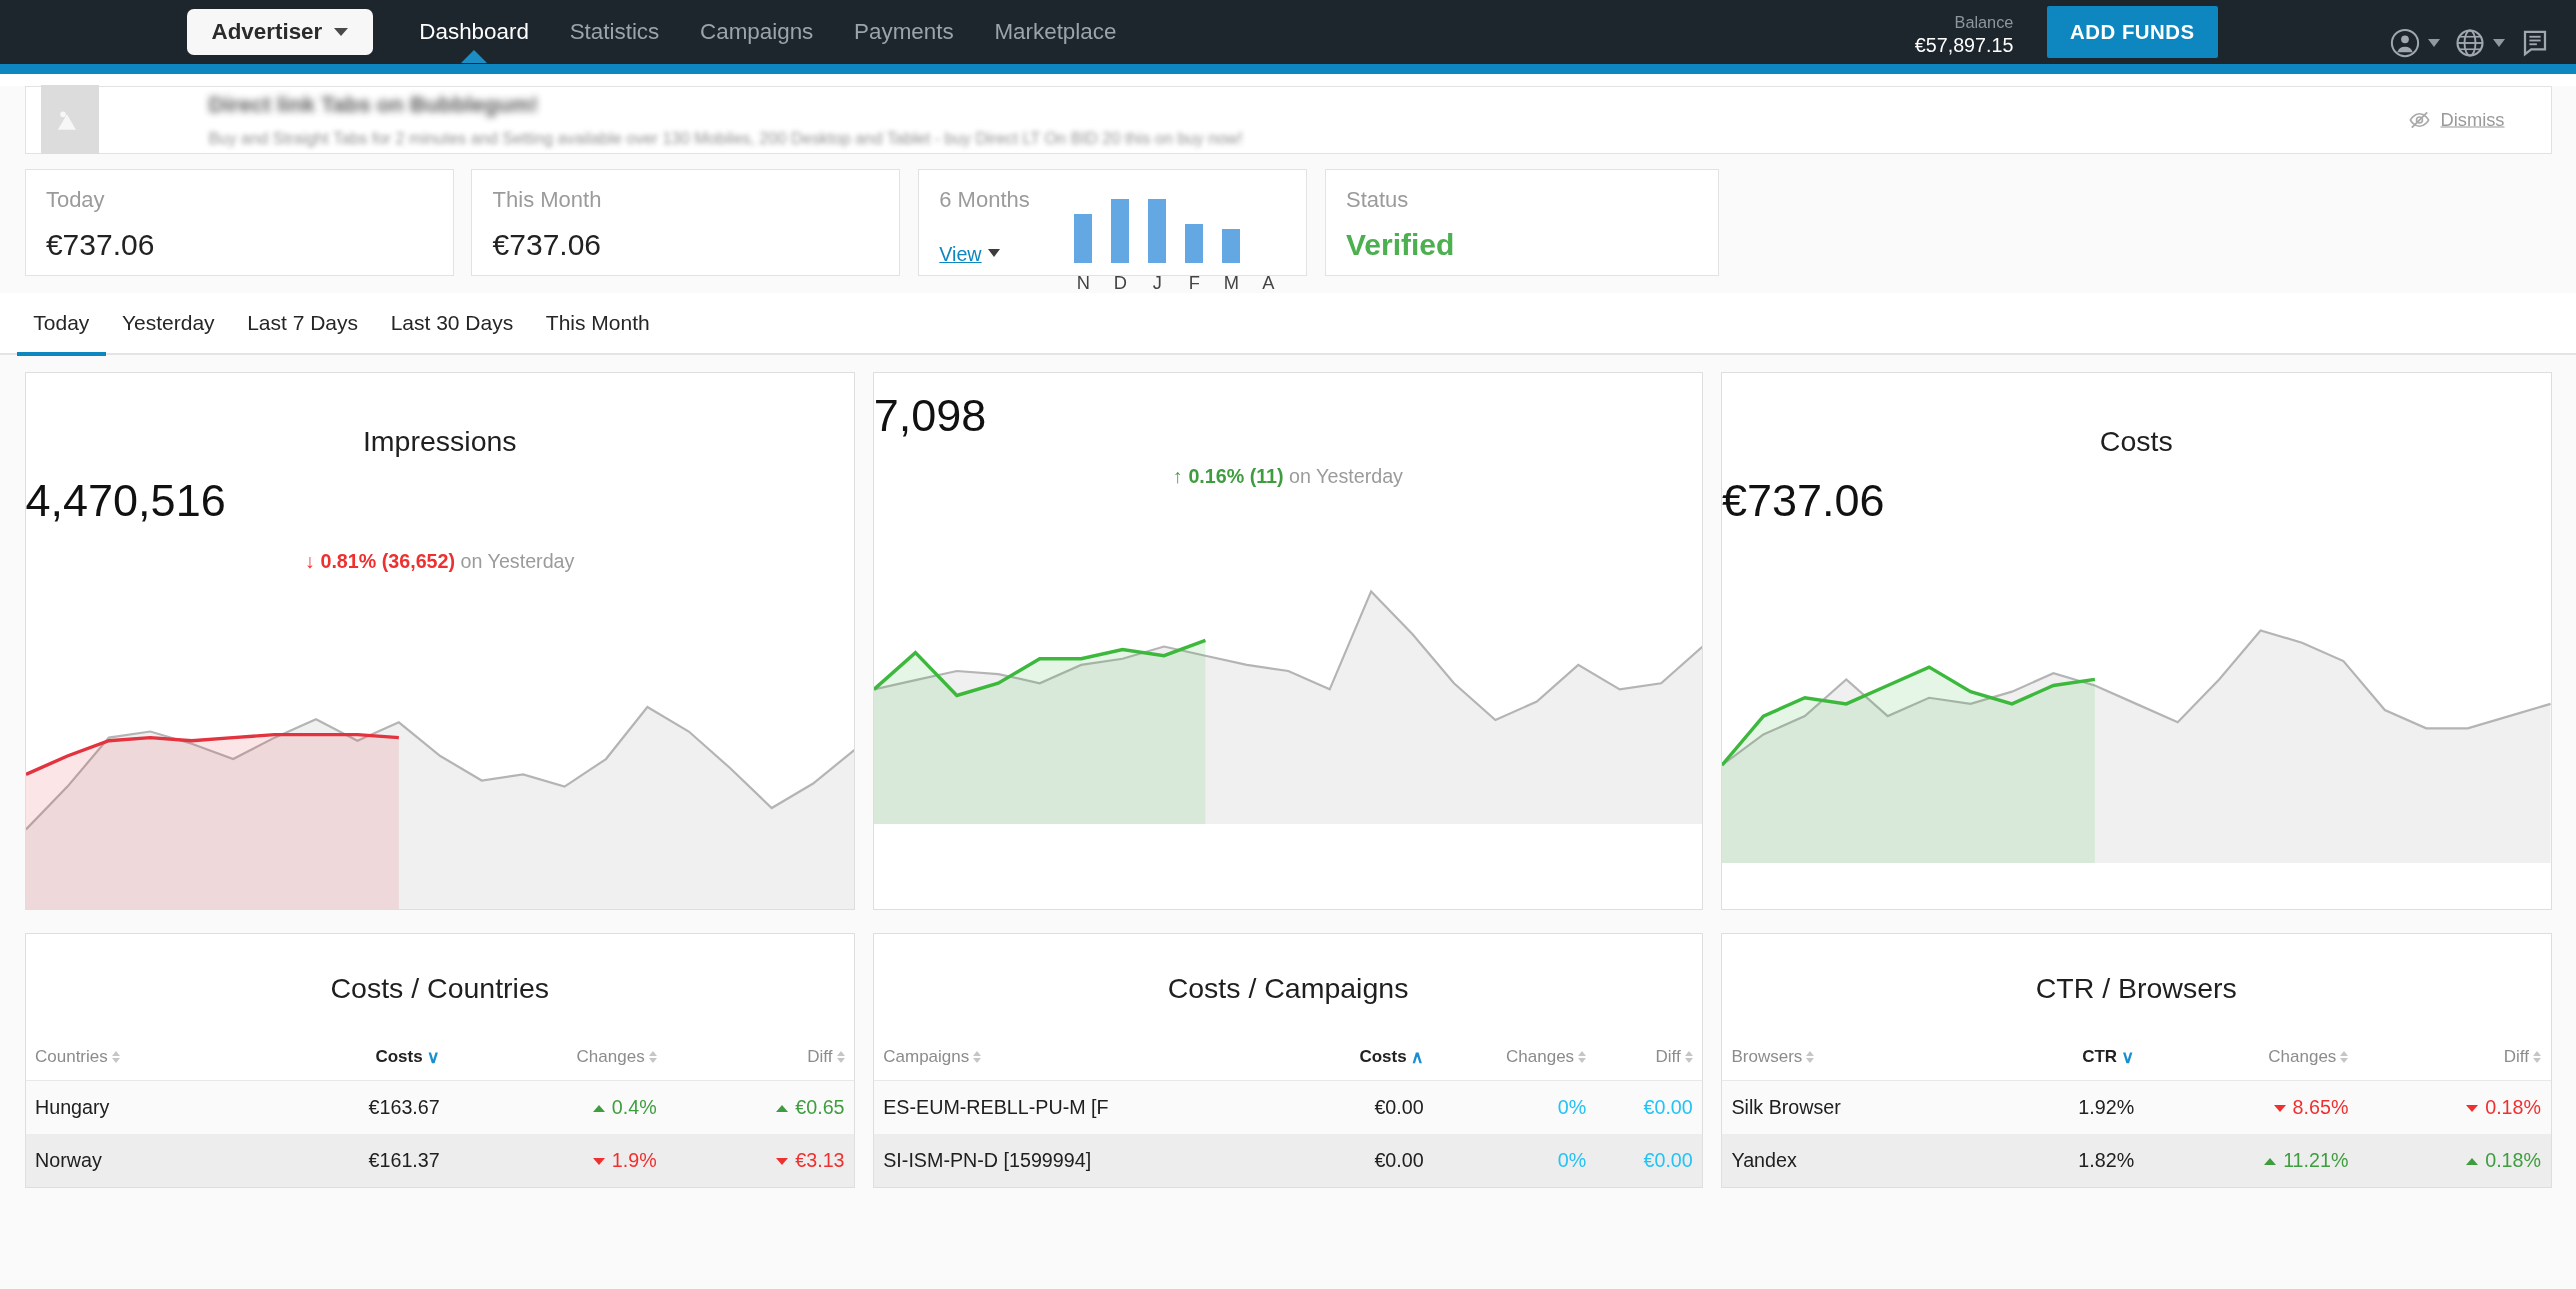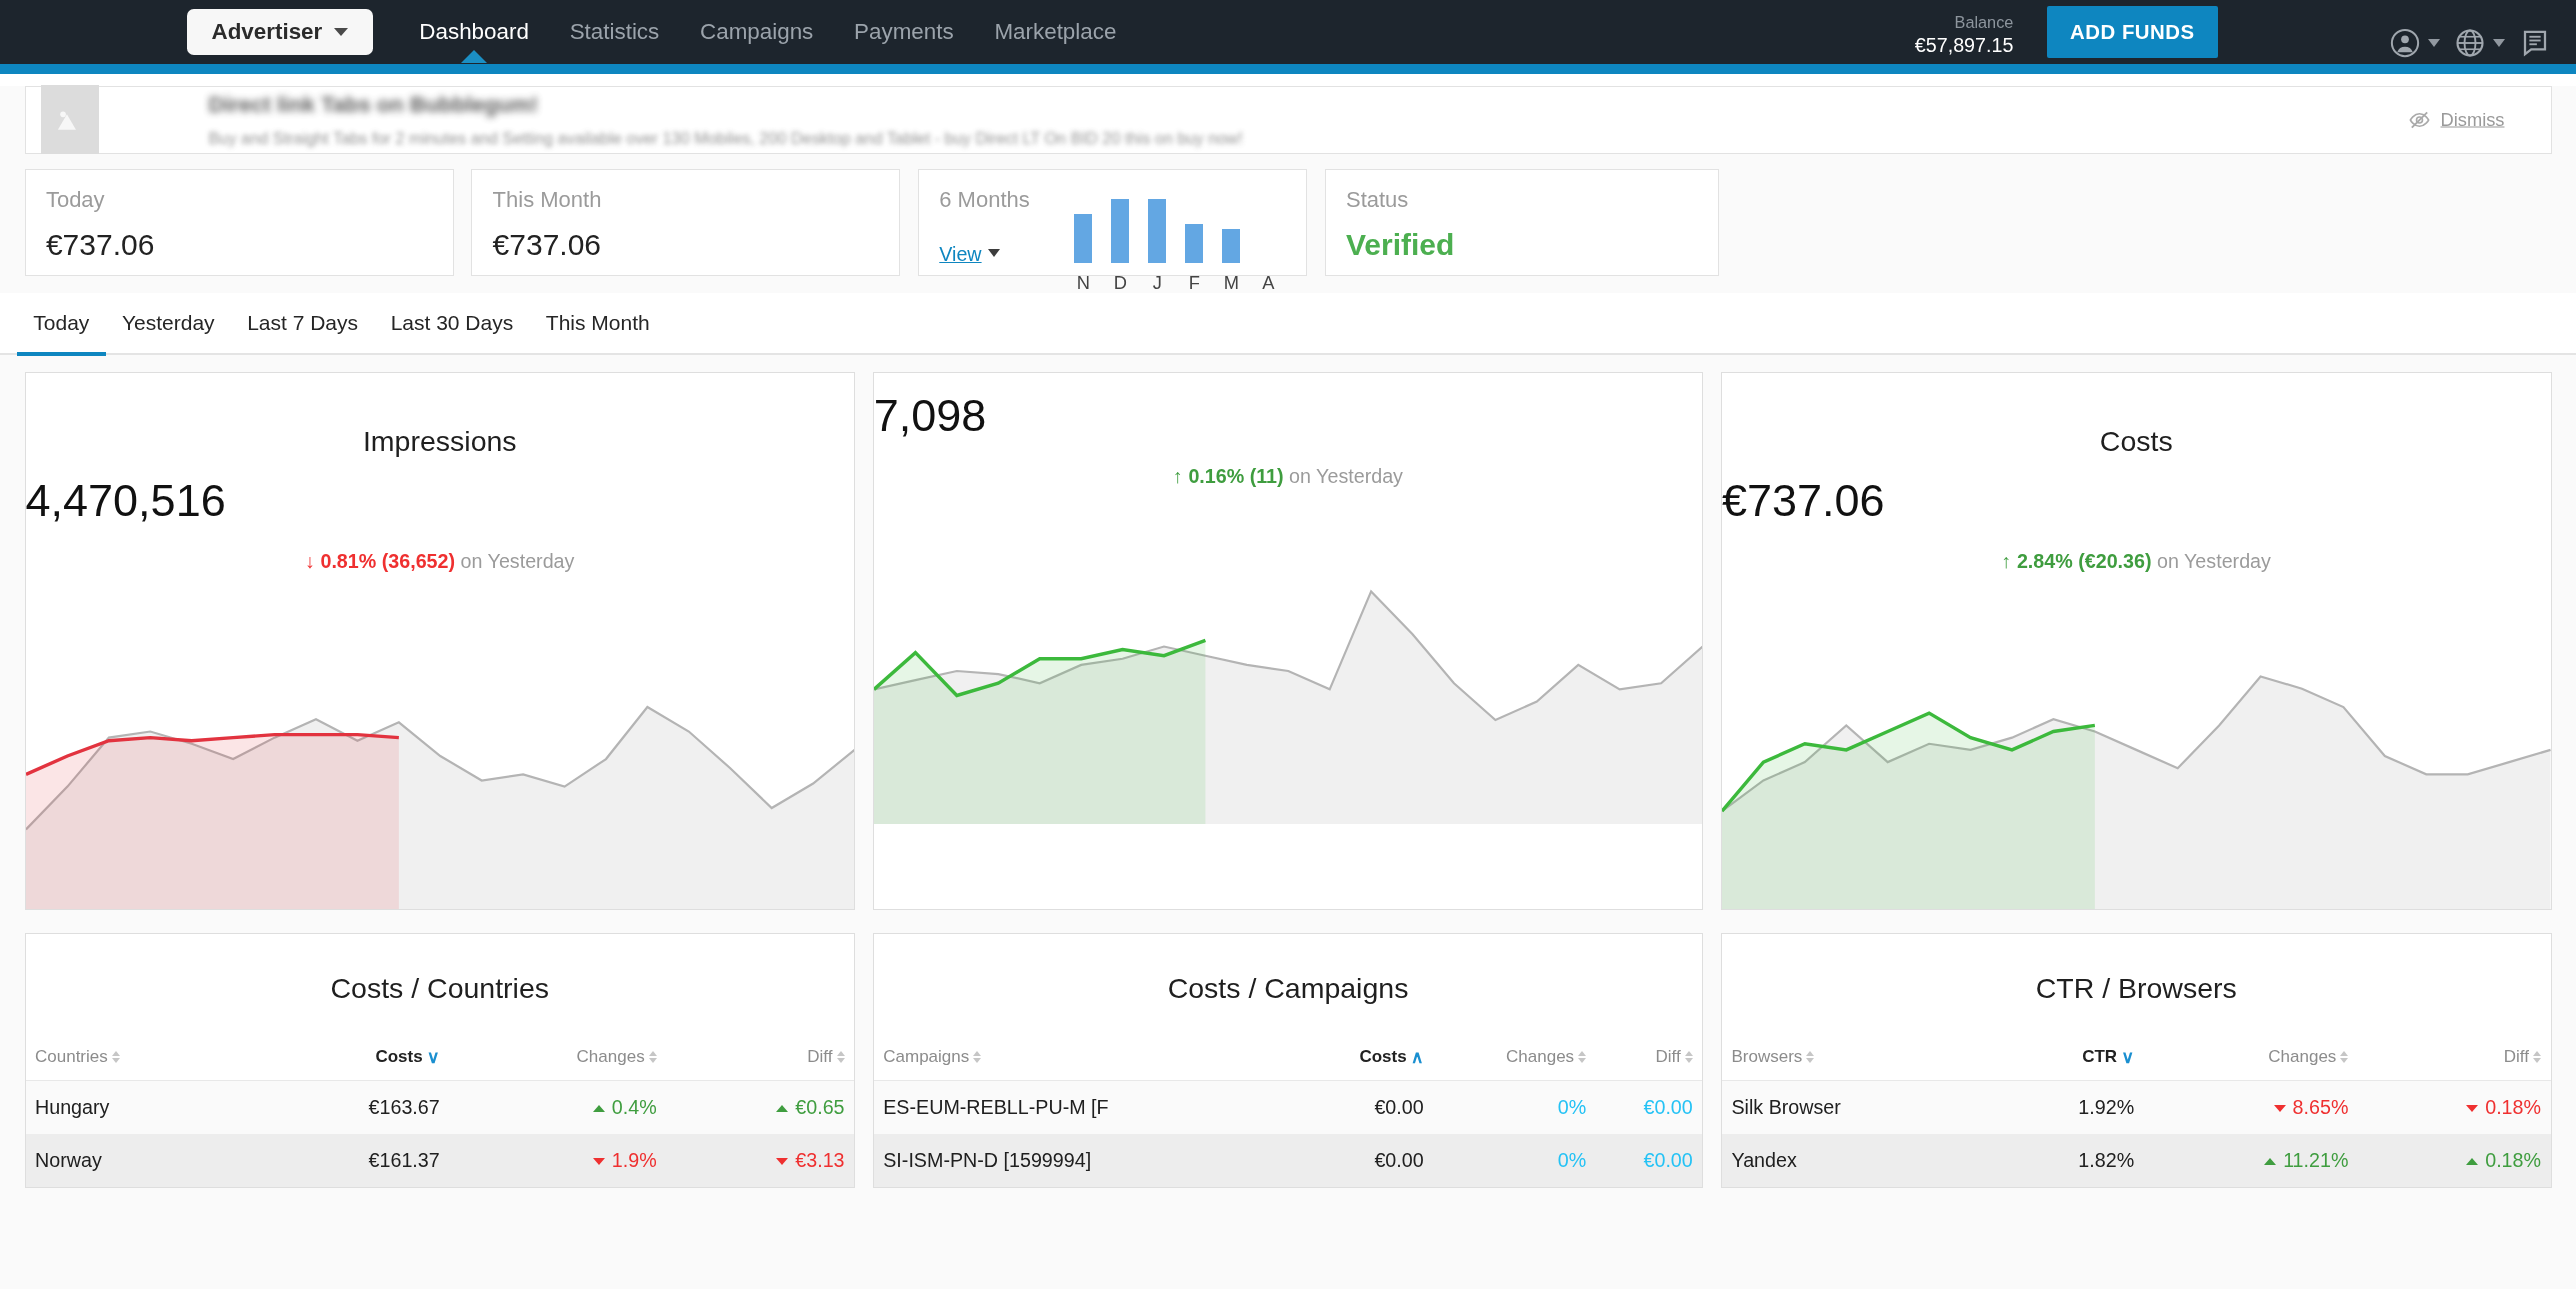--- a/index.html
+++ b/index.html
@@ -422,21 +422,20 @@
               <path d="M0.0 252.0 L50.0 238.5 L100.0 225.0 L150.0 229.5 L200.0 243.0 L250.0 216.0 L300.0 207.0 L350.0 189.0 L400.0 202.5 L450.0 216.0 L500.0 225.0 L550.0 252.0 L600.0 108.0 L650.0 171.0 L700.0 243.0 L750.0 297.0 L800.0 270.0 L850.0 216.0 L900.0 252.0 L950.0 243.0 L1000.0 189.0 L1000.0 450 L0 450 Z" fill="#f0f0f0"></path>
               <path d="M0.0 252.0 L50.0 238.5 L100.0 225.0 L150.0 229.5 L200.0 243.0 L250.0 216.0 L300.0 207.0 L350.0 189.0 L400.0 202.5 L450.0 216.0 L500.0 225.0 L550.0 252.0 L600.0 108.0 L650.0 171.0 L700.0 243.0 L750.0 297.0 L800.0 270.0 L850.0 216.0 L900.0 252.0 L950.0 243.0 L1000.0 189.0" fill="none" stroke="#b4b4b4" stroke-width="2.2" vector-effect="non-scaling-stroke"></path>
               <path d="M0.0 252.0 L50.0 198.0 L100.0 261.0 L150.0 243.0 L200.0 207.0 L250.0 207.0 L300.0 193.5 L350.0 202.5 L400.0 180.0 L400.0 450 L0 450 Z" fill="rgba(60,185,60,0.13)"></path>
               <path d="M0.0 252.0 L50.0 198.0 L100.0 261.0 L150.0 243.0 L200.0 207.0 L250.0 207.0 L300.0 193.5 L350.0 202.5 L400.0 180.0" fill="none" stroke="#3cb93c" stroke-width="3.4" vector-effect="non-scaling-stroke"></path>
             </svg>
           </div>
         </div>
         <div class="card">
           <div class="card-title">Costs</div>
           <div class="card-big">€737.06</div>
-          <div class="card-delta"><span class="d-up">↑</span> <span class="d-up" style="font-weight:bold">2.84% (€20.36)</span> <span class="d-muted">on Yesterday</span></div>
           <div class="sparkwrap">
             <svg viewBox="0 0 1000 450" preserveAspectRatio="none">
               <path d="M0.0 306.0 L50.0 261.0 L100.0 234.0 L150.0 180.0 L200.0 234.0 L250.0 207.0 L300.0 216.0 L350.0 198.0 L400.0 171.0 L450.0 189.0 L500.0 216.0 L550.0 243.0 L600.0 180.0 L650.0 108.0 L700.0 126.0 L750.0 153.0 L800.0 225.0 L850.0 252.0 L900.0 252.0 L950.0 234.0 L1000.0 216.0 L1000.0 450 L0 450 Z" fill="#f0f0f0"></path>
               <path d="M0.0 306.0 L50.0 261.0 L100.0 234.0 L150.0 180.0 L200.0 234.0 L250.0 207.0 L300.0 216.0 L350.0 198.0 L400.0 171.0 L450.0 189.0 L500.0 216.0 L550.0 243.0 L600.0 180.0 L650.0 108.0 L700.0 126.0 L750.0 153.0 L800.0 225.0 L850.0 252.0 L900.0 252.0 L950.0 234.0 L1000.0 216.0" fill="none" stroke="#b4b4b4" stroke-width="2.2" vector-effect="non-scaling-stroke"></path>
               <path d="M0.0 306.0 L50.0 234.0 L100.0 207.0 L150.0 216.0 L200.0 189.0 L250.0 162.0 L300.0 198.0 L350.0 216.0 L400.0 189.0 L450.0 180.0 L450.0 450 L0 450 Z" fill="rgba(60,185,60,0.13)"></path>
               <path d="M0.0 306.0 L50.0 234.0 L100.0 207.0 L150.0 216.0 L200.0 189.0 L250.0 162.0 L300.0 198.0 L350.0 216.0 L400.0 189.0 L450.0 180.0" fill="none" stroke="#3cb93c" stroke-width="3.4" vector-effect="non-scaling-stroke"></path>
             </svg>
           </div>
         </div>
       </div>

